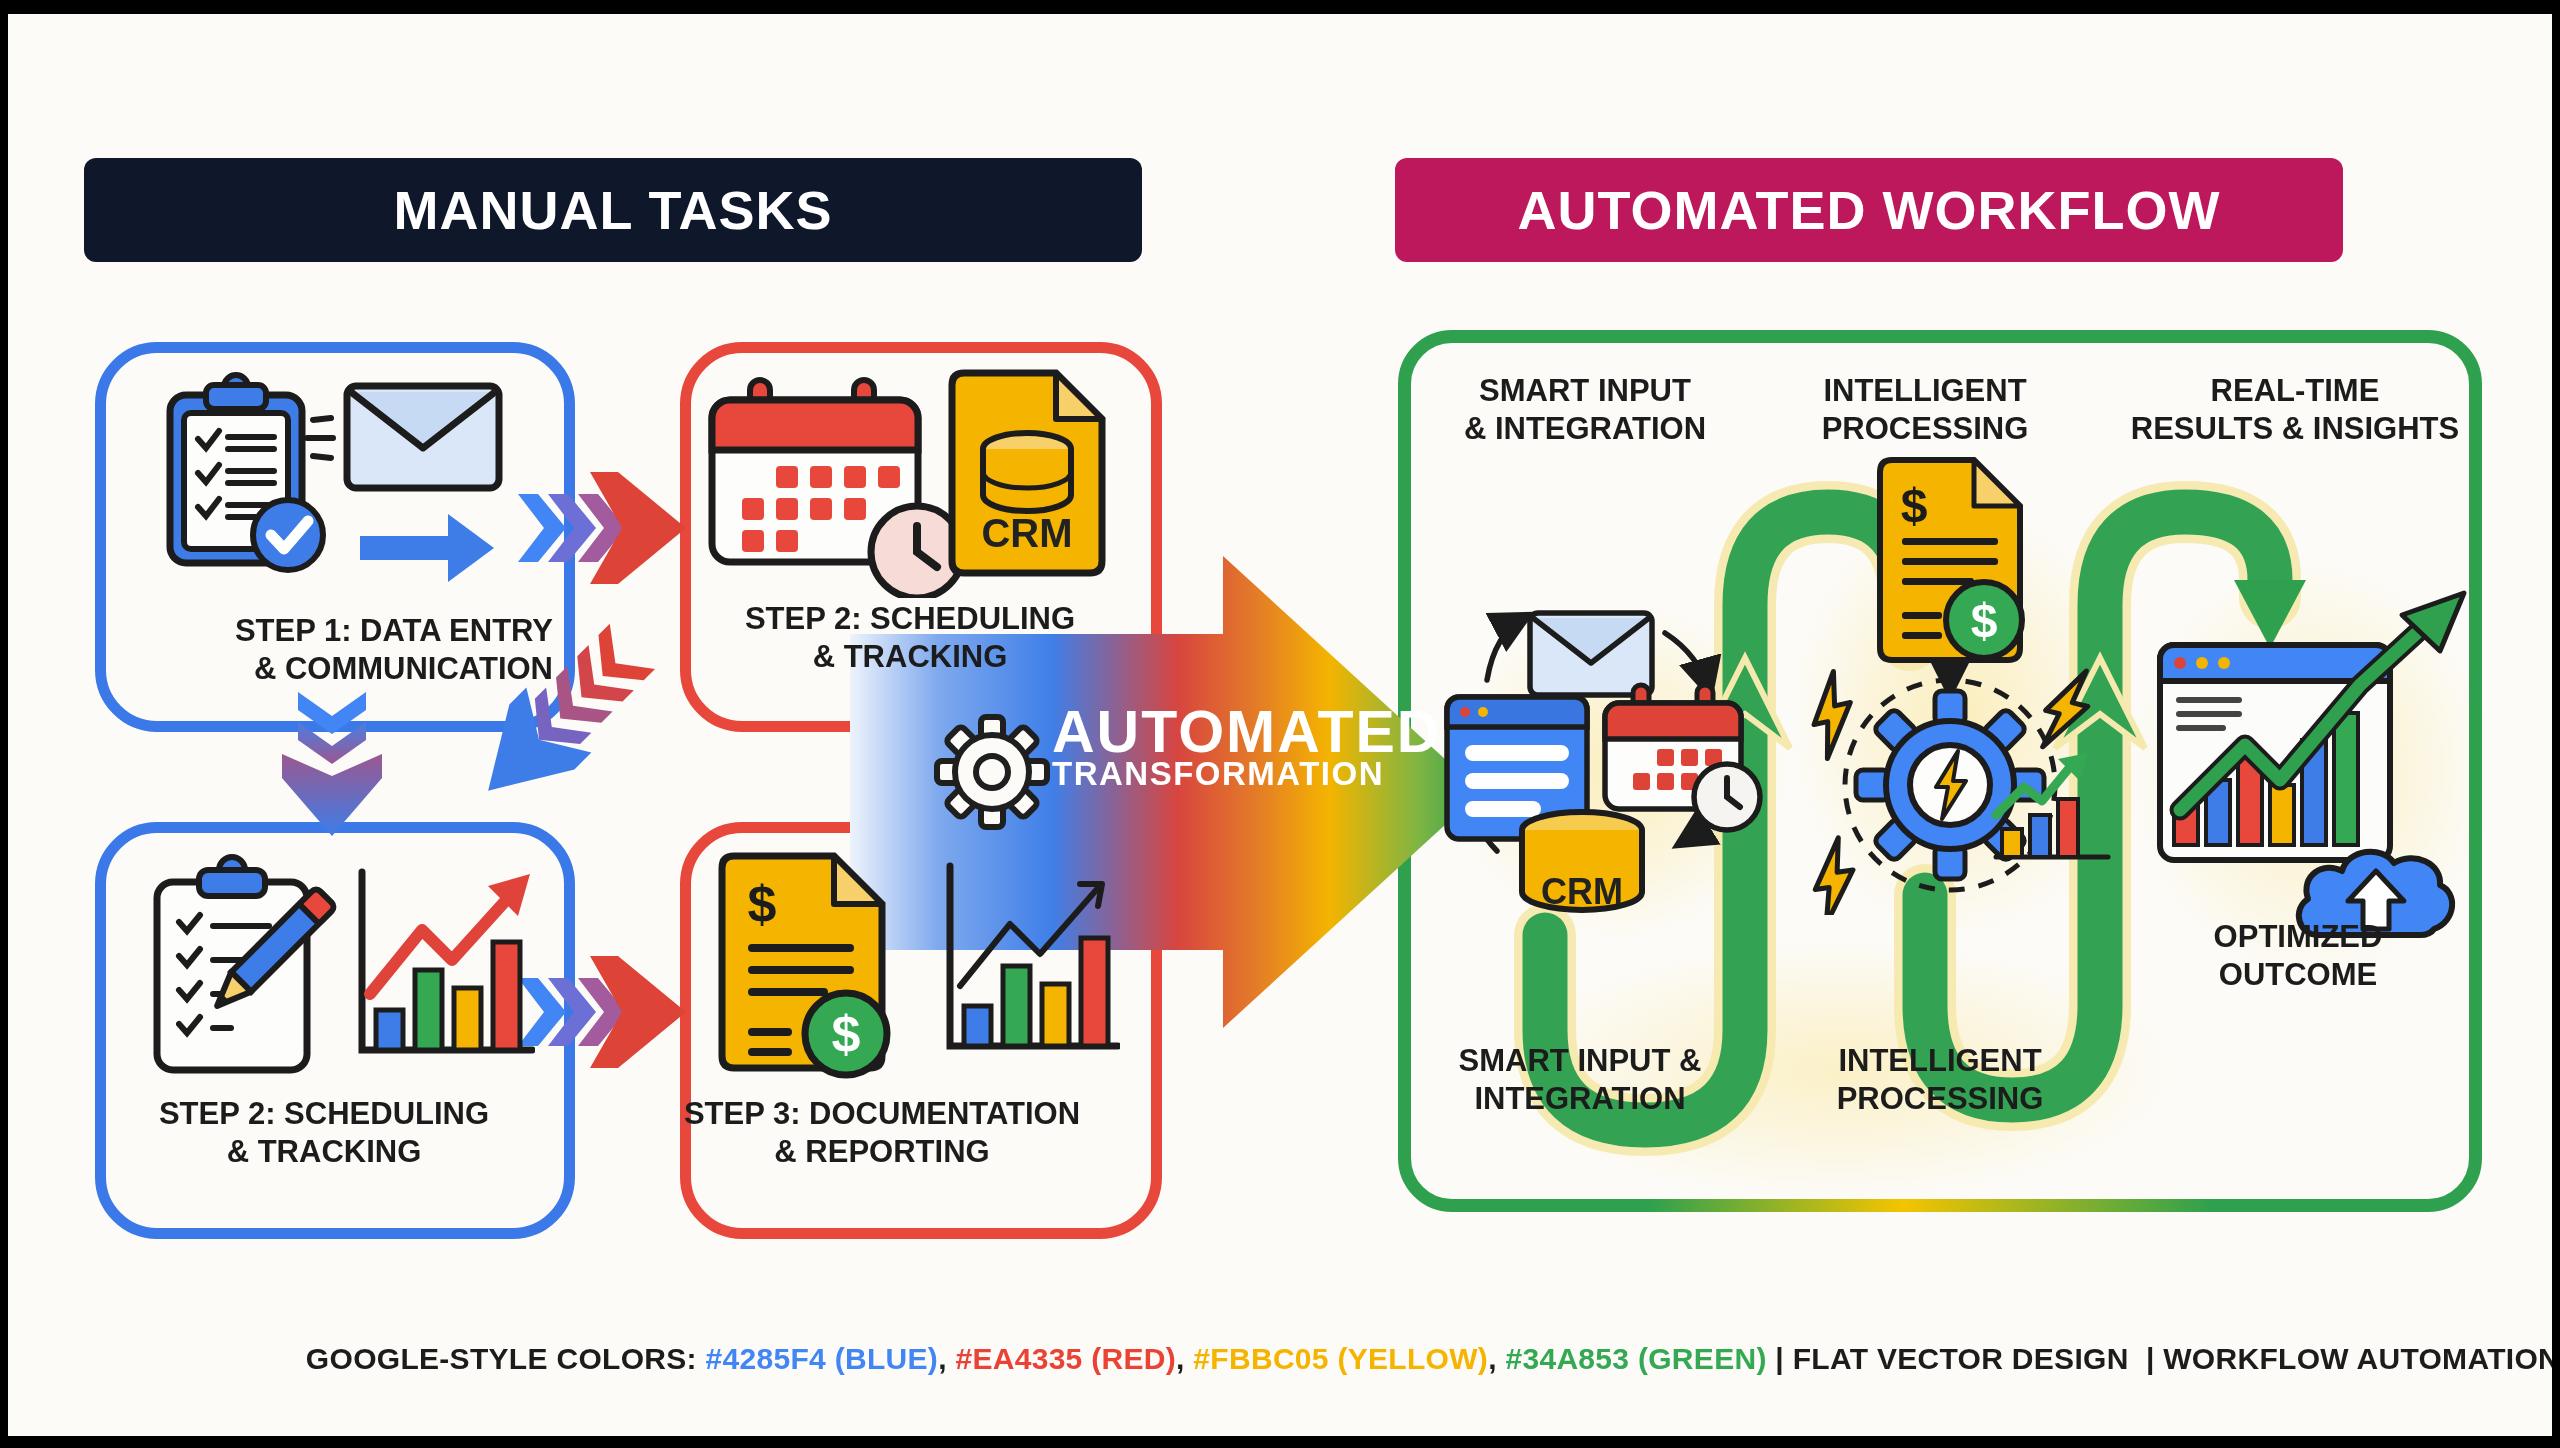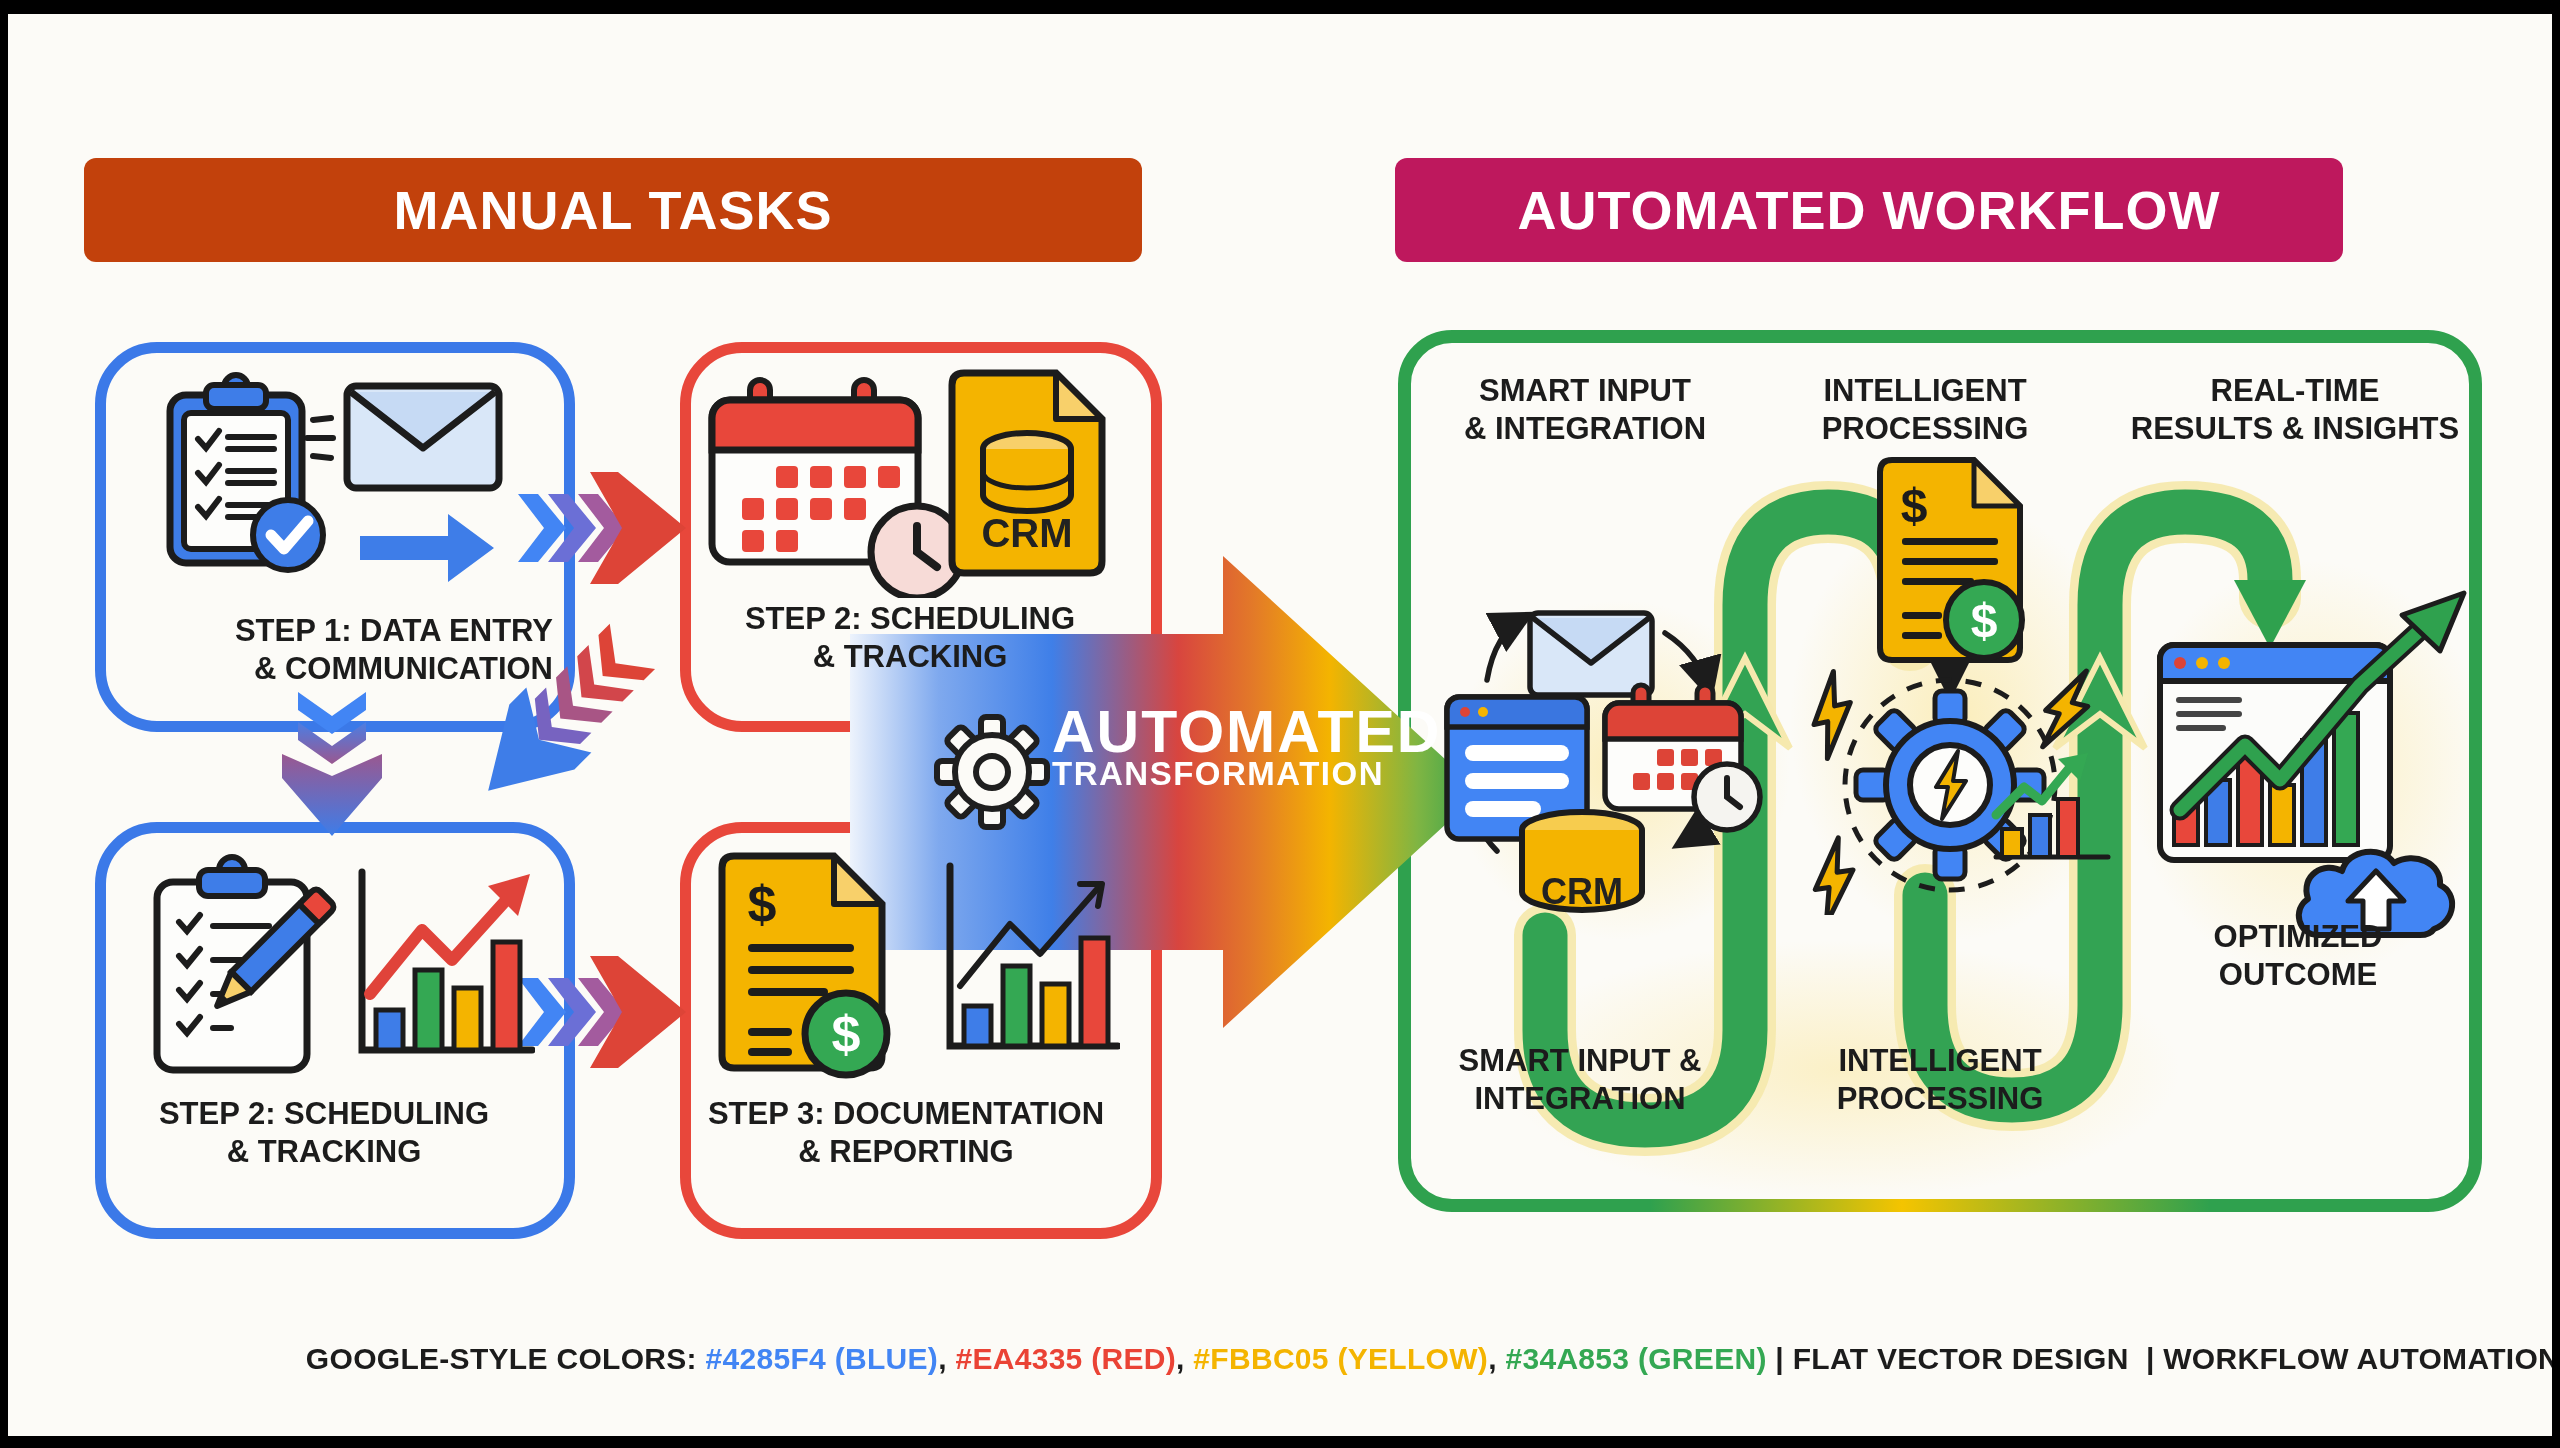--- a/index.html
+++ b/index.html
@@ -8,38 +8,38 @@
   .canvas{position:absolute;left:0;top:0;width:2560px;height:1448px;background:#FCFBF7;}
   .bar{position:absolute;background:#000;z-index:50;}
   .bar-top{left:0;top:0;width:2560px;height:14px;}
   .bar-bottom{left:0;bottom:0;width:2560px;height:12px;}
   .bar-left{left:0;top:0;width:8px;height:1448px;}
   .bar-right{right:0;top:0;width:8px;height:1448px;}
 
   .banner{position:absolute;top:158px;height:104px;border-radius:12px;z-index:2;
           color:#fff;font-weight:700;font-size:54px;letter-spacing:1px;
           display:flex;align-items:center;justify-content:center;}
-  .banner-manual{left:84px;width:1058px;background:#c2410c;}
+  .banner-manual{left:84px;width:1058px;background:#0f172a;}
   .banner-auto{left:1395px;width:948px;background:#be185d;}
 
   .step-box{position:absolute;border-radius:62px;z-index:2;background:transparent;}
   .b-blue{border:11px solid #3B79E8;}
   .b-red{border:11px solid #E8473B;}
   .box1{left:95px;top:342px;width:458px;height:368px;}
   .box2{left:680px;top:342px;width:460px;height:368px;}
   .box3{left:95px;top:822px;width:458px;height:395px;}
   .box4{left:680px;top:822px;width:460px;height:395px;}
 
   .lbl{position:absolute;z-index:5;color:#1c1c1c;font-weight:700;text-align:center;
        white-space:pre-line;line-height:1.22;}
   .step-lbl{font-size:31px;}
   .sl1{left:95px;top:612px;width:458px;text-align:right;}
   .sl2{left:680px;top:600px;width:460px;}
   .sl3{left:95px;top:1095px;width:458px;}
-  .sl4{left:676px;top:1095px;width:460px;}
+  .sl4{left:652px;top:1095px;width:460px;}
 
   .panel{position:absolute;left:1398px;top:330px;width:1084px;height:882px;
          border:13px solid #2FA14E;border-radius:54px;z-index:2;box-sizing:border-box;}
   .panel-bottom-glow{position:absolute;left:1650px;top:1199px;width:560px;height:13px;z-index:2;
          background:linear-gradient(90deg,rgba(244,196,0,0),#F4C400 45%,rgba(244,196,0,0));}
 
   .glow{position:absolute;z-index:1;border-radius:50%;}
   .g1{left:1450px;top:600px;width:340px;height:340px;
       background:radial-gradient(closest-side,rgba(250,227,140,.55),rgba(250,227,140,0));}
   .g2{left:1790px;top:500px;width:340px;height:440px;

